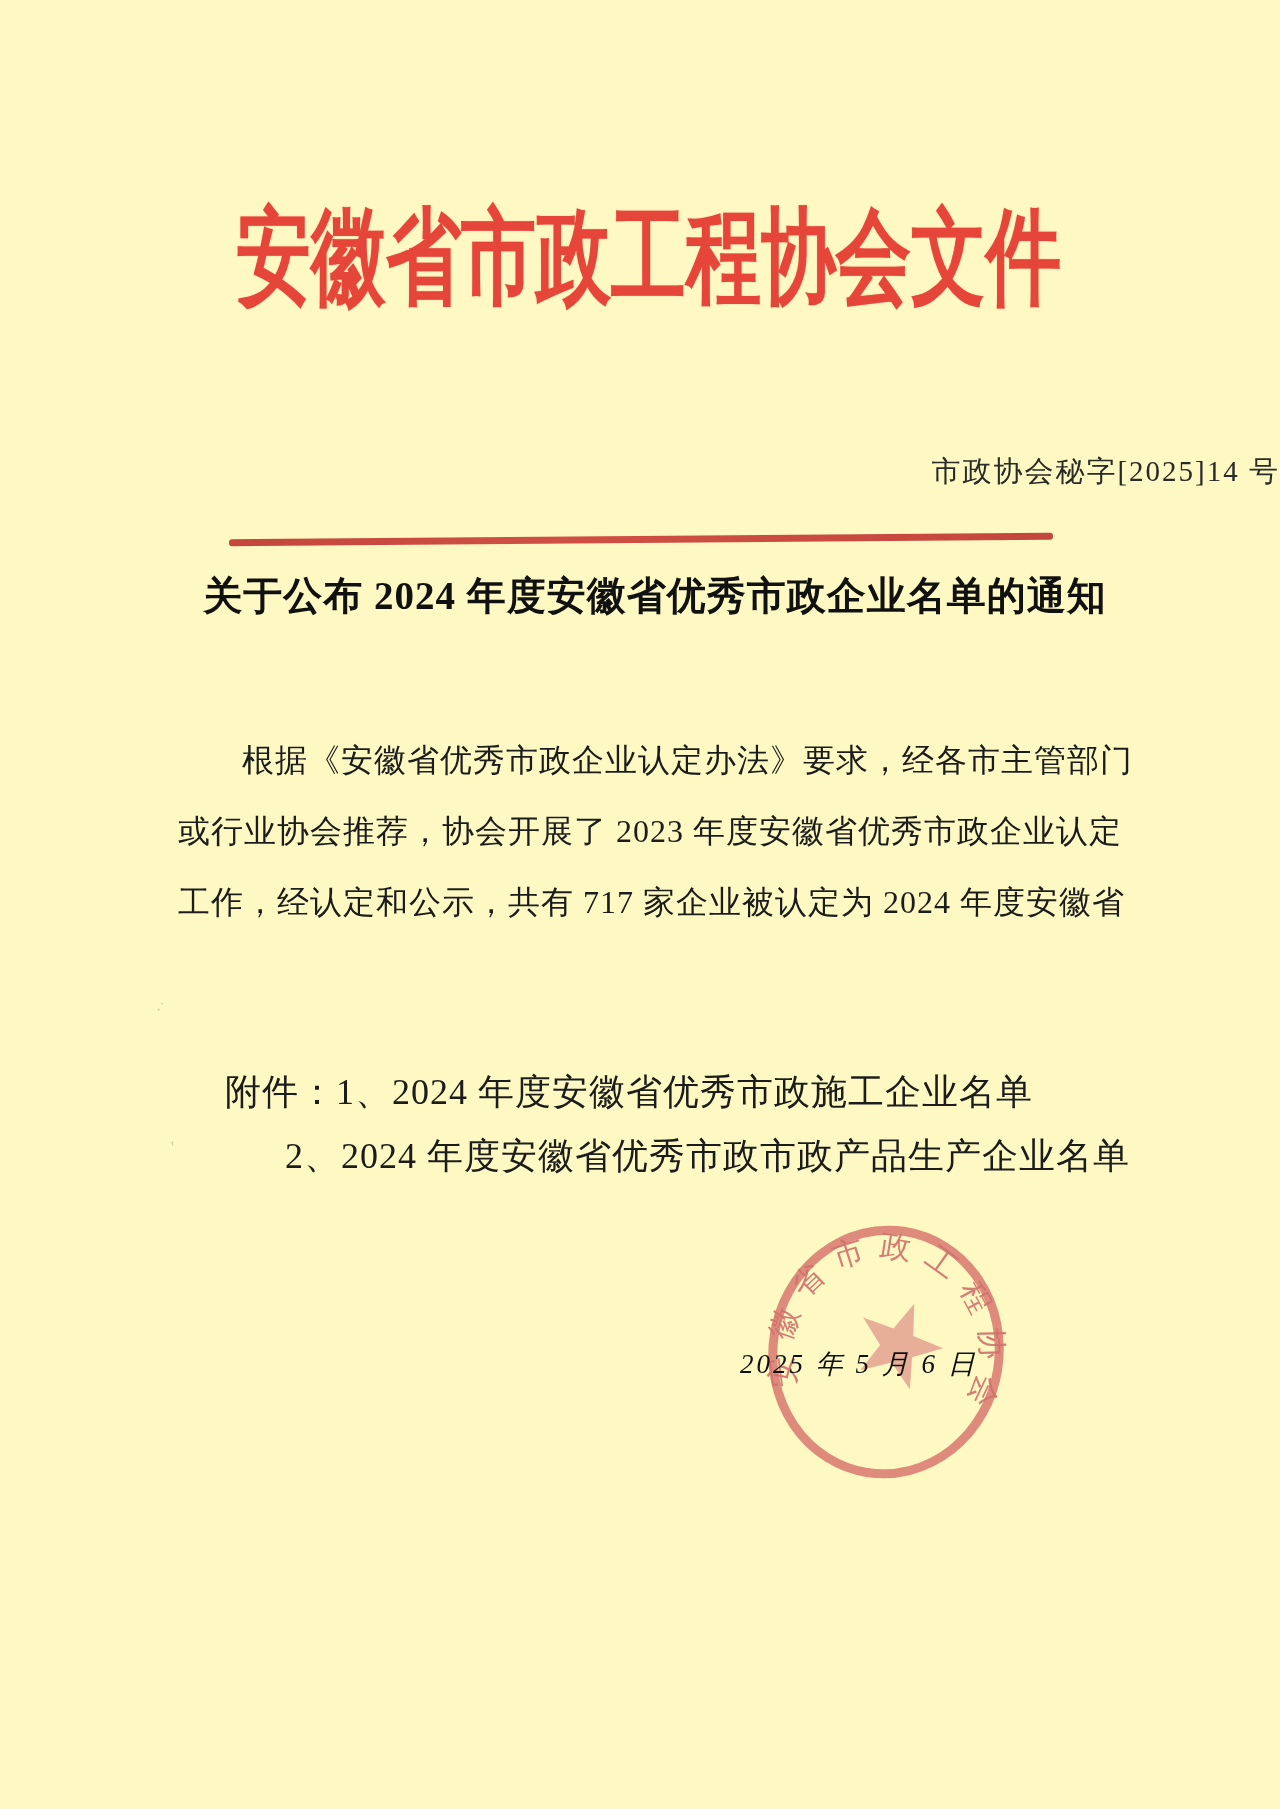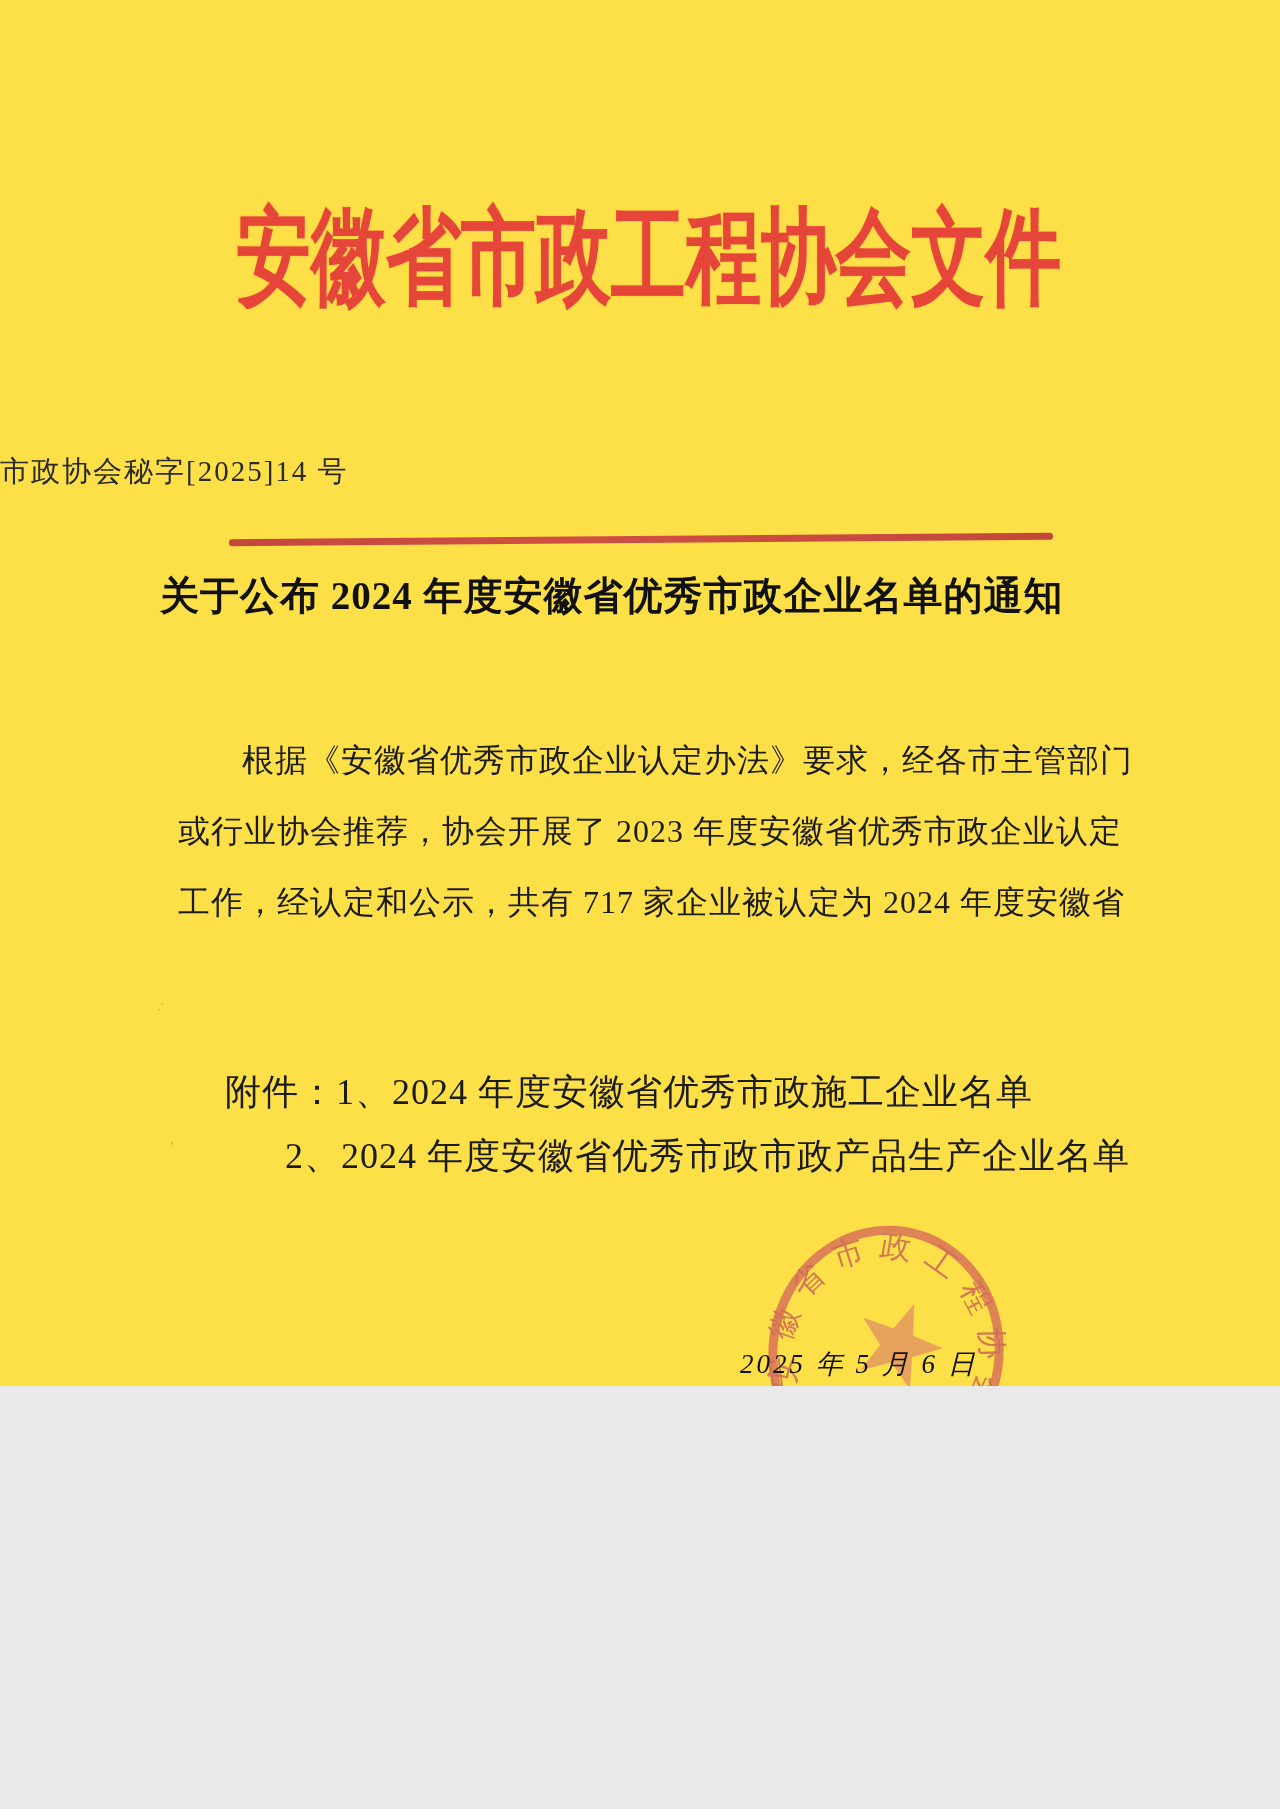--- a/index.html
+++ b/index.html
@@ -1,52 +1,52 @@
 <!DOCTYPE html>
 <html><head>
 <meta charset="utf-8">
 <style>
   html,body{margin:0;padding:0;background:#e9e9e9;}
   .page{
     position:relative;
-    width:1280px;height:1386px;
+    width:1280px;height:1809px;
     margin:0 auto;
-    background:#fde047;
+    background:#fef9c3;
     overflow:hidden;
     font-family:"Liberation Serif","DejaVu Serif",serif;
     color:#1c1c1c;
   }
   
   .letterhead{
     position:absolute;left:236px;top:205px;width:840px;
     font-size:75px;font-weight:bold;line-height:1;
     color:#e6463a;
     white-space:nowrap;
     transform:scaleY(1.40);
     transform-origin:center top;
     text-shadow:0 0 1px rgba(230,70,58,.55);
   }
   
   .doc-number{
     position:absolute;left:0;top:450px;width:1248px;
-    text-align:left;
+    text-align:right;
     font-size:29px;line-height:1.45;
-    color:#2a2a2a;letter-spacing:2px;
+    color:#2a2a2a;letter-spacing:2px;padding-left:32px;
   }
   
   .red-rule{
     position:absolute;left:229px;top:536px;width:824px;height:7px;
     background:linear-gradient(90deg,#c4473d,#cf4f43 40%,#c4473d);
     transform:rotate(-0.45deg);
     border-radius:3px;
   }
   
   .doc-title{
     position:absolute;left:160px;top:567px;width:990px;
-    text-align:left;
+    text-align:center;
     font-size:39px;font-weight:bold;line-height:1.5;
     color:#111;letter-spacing:1px;
     white-space:nowrap;
   }
   
   .salutation{
     position:absolute;left:178px;top:688px;
     font-size:33px;line-height:1.35;color:#161616;
     letter-spacing:2px;
   }

